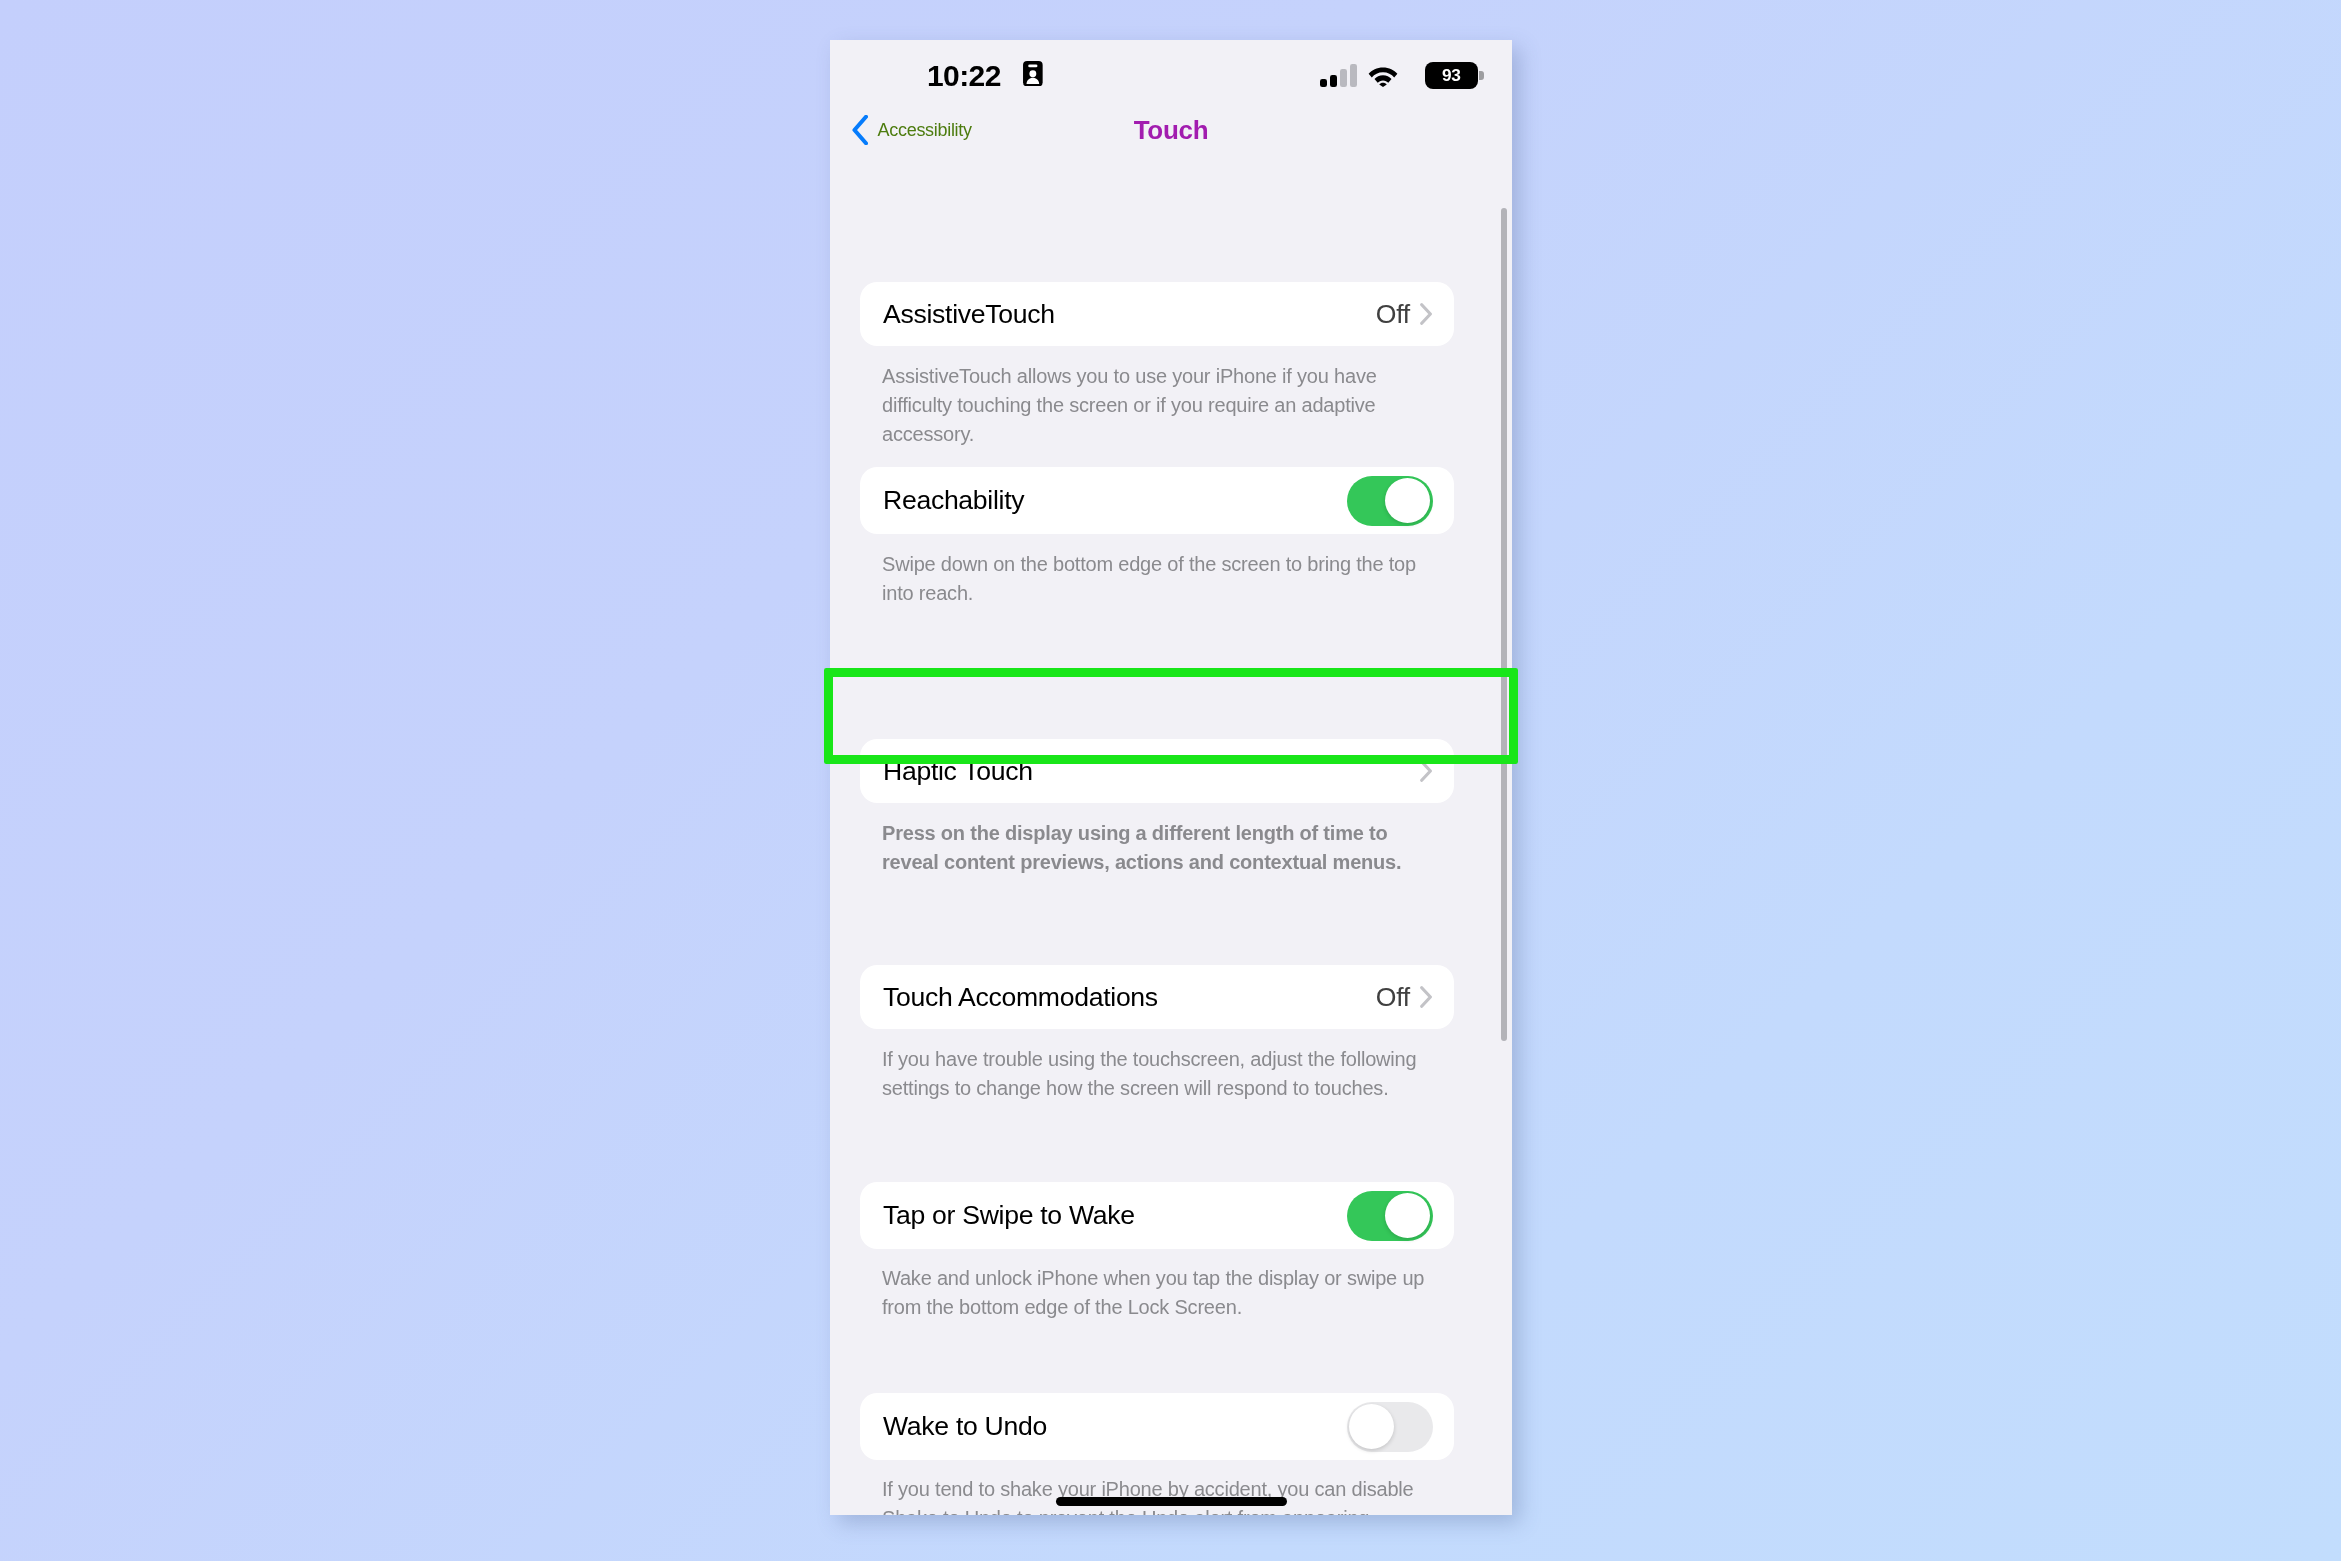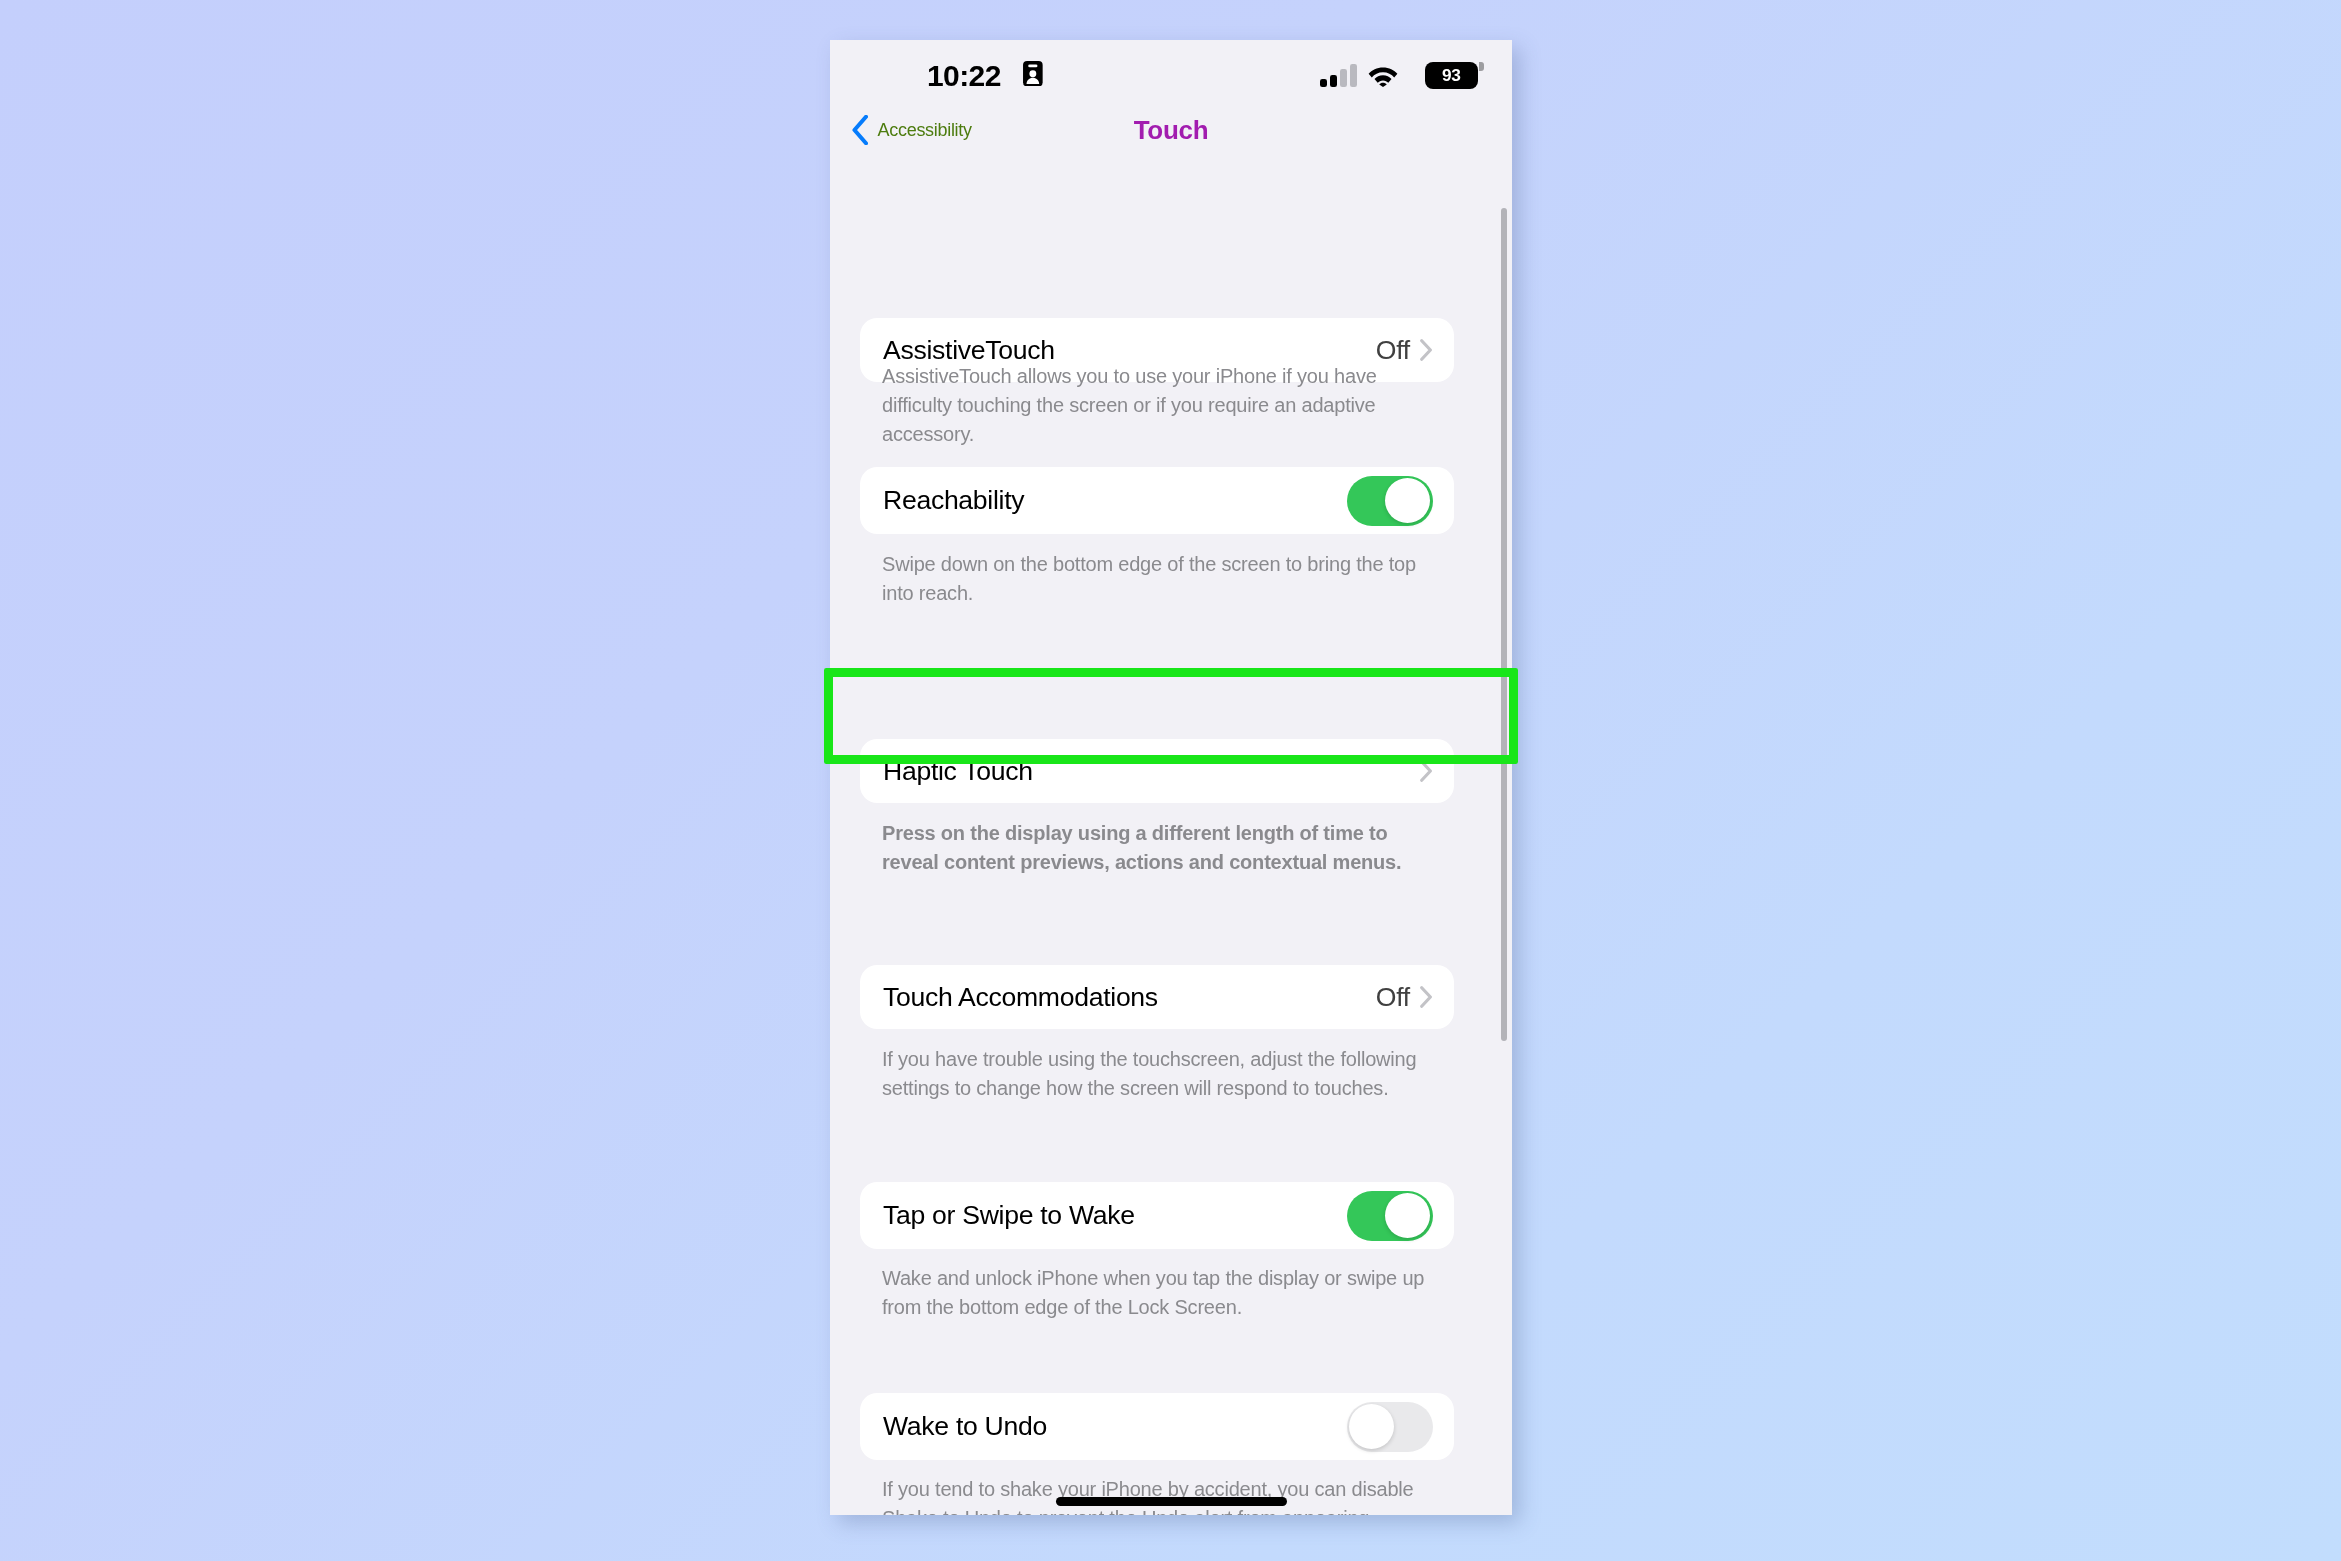--- a/index.html
+++ b/index.html
@@ -39,21 +39,21 @@
     display:flex; align-items:center; gap:11.6px;
   }
   
   .bars { display:flex; align-items:flex-end; gap:3.5px; height:24px; }
   .bars i { display:block; width:6.4px; border-radius:2.3px; background:#000; }
   .bars i:nth-child(1){ height:8px; }
   .bars i:nth-child(2){ height:12.7px; }
   .bars i:nth-child(3){ height:18px; background:#b9b9bf; }
   .bars i:nth-child(4){ height:23px; background:#b9b9bf; }
   .wifi { width:30px; height:23px; }
-  .batt { position:relative; display:flex; align-items:flex-start;margin-left:15px; }
+  .batt { position:relative; display:flex; align-items:center;margin-left:15px; }
   .batt-body {
     width:53px; height:26.6px; border-radius:8px; background:#000;
     display:flex; align-items:center; justify-content:center;
   }
   .batt-num { color:#fff; font-size:17.3px; font-weight:bold; letter-spacing:-0.3px; }
   .batt-tip {
     width:4.6px; height:9.3px; border-radius:0 2.9px 2.9px 0;
     background:rgba(0,0,0,.35); margin-left:1.7px;
   }
 
@@ -173,21 +173,21 @@
       <svg id="back-chevron" viewBox="0 0 30 52">
         <path d="M26 3 L6 26 L26 49" fill="none" stroke="#067cfc" stroke-width="7" stroke-linecap="round" stroke-linejoin="round"></path>
       </svg>
       <span id="back-label">Accessibility</span>
     </div>
     <div id="nav-title">Touch</div>
   </div>
 
   <div id="content">
 
-    <div class="card" style="top:121px;height:64px;margin-top:36px;">
+    <div class="card" style="top:121px;height:64px;">
       <div class="row">
         <span class="row-label">AssistiveTouch</span>
         <span class="row-right">
           <span class="row-value">Off</span>
           <svg class="chev" viewBox="0 0 22 38">
             <path d="M3 3 L18 19 L3 35" fill="none" stroke="#c3c3c7" stroke-width="5.5" stroke-linecap="round" stroke-linejoin="round"></path>
           </svg>
         </span>
       </div>
     </div>

